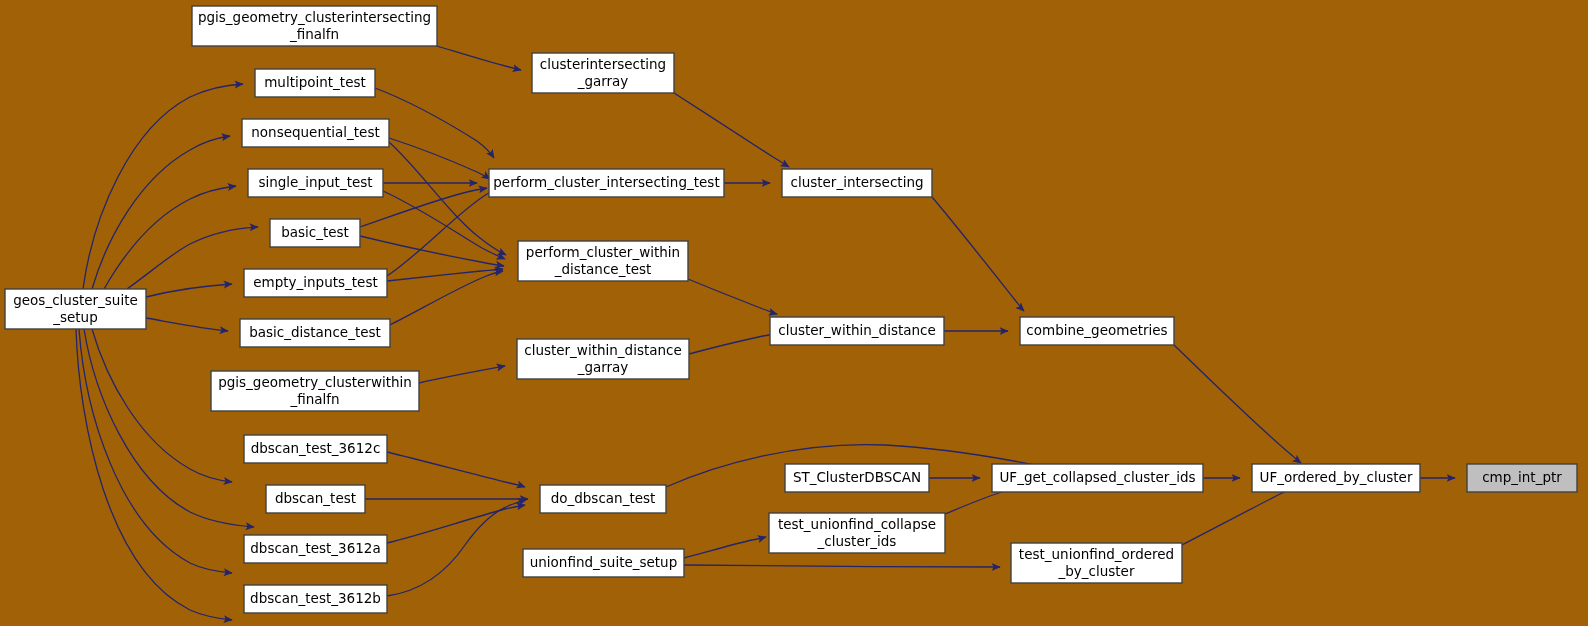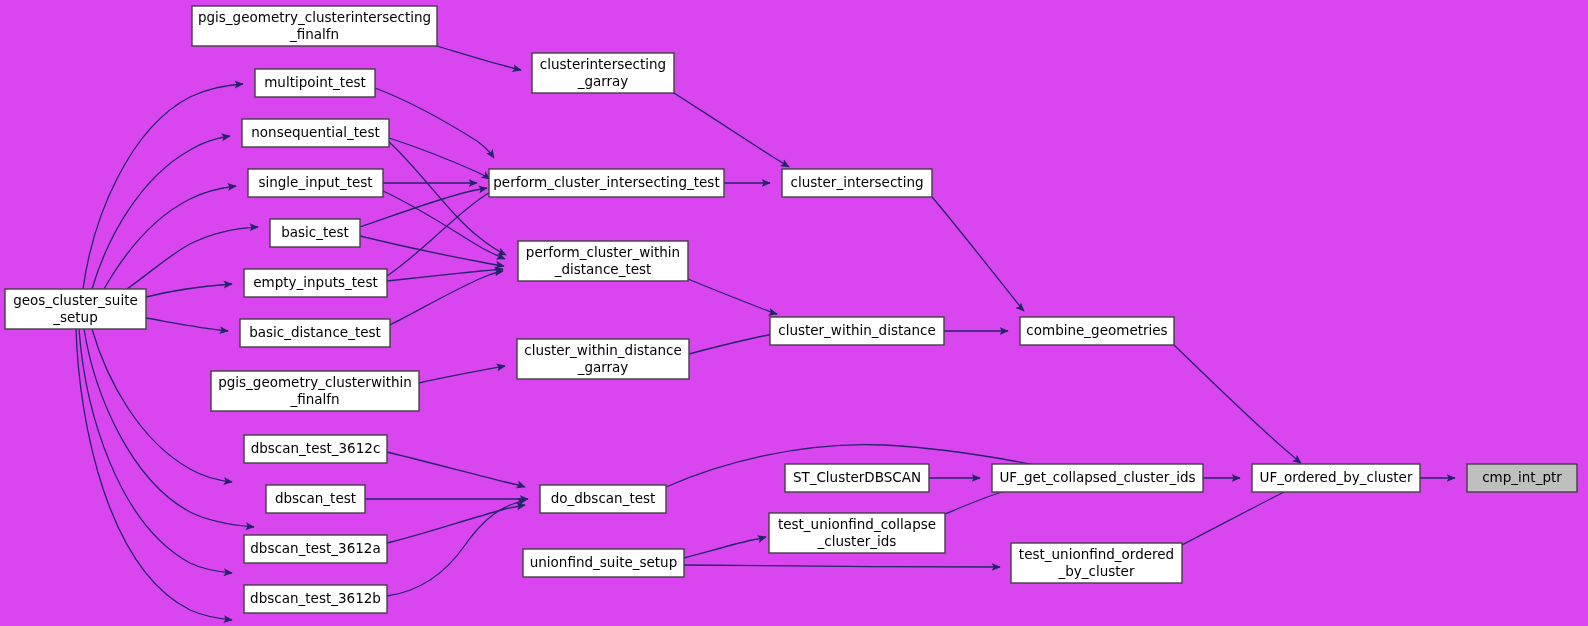--- a/index.html
+++ b/index.html
@@ -8,21 +8,21 @@
   svg{display:block;}
   .node-box{fill:#ffffff;stroke:#404040;stroke-width:1.4;}
   .node-box.highlight{fill:#bfbfbf;}
   .node-label{font-family:"DejaVu Sans", sans-serif;font-size:13.5px;fill:#000000;text-anchor:middle;dominant-baseline:middle;}
   .edge{fill:none;stroke:#24246b;stroke-width:1.3;}
   .arrowhead{fill:#24246b;stroke:none;}
 </style>
 </head>
 <body>
 
-<div id="graph-root" style="background: #d946ef;">
+<div id="graph-root" style="background: #a16207;">
   <svg id="graph-svg" width="1588" height="626" viewBox="0 0 1588 626" xmlns="http://www.w3.org/2000/svg">
     <defs>
       <marker id="arrow" viewBox="0 0 10 10" refX="9.2" refY="5" markerWidth="7" markerHeight="7" orient="auto-start-reverse">
         <path class="arrowhead" d="M 0 0.6 L 10 5 L 0 9.4 L 2.2 5 Z"></path>
       </marker>
     </defs>
     <g id="edge-layer">
         <path class="edge" d="M437,46 C470,56 495,64 521,70" marker-end="url(#arrow)" stroke="#24246b"></path>
         <path class="edge" d="M83,289 C93,216 130,128 190,97 C209,88 225,85 243,84" marker-end="url(#arrow)" stroke="#24246b"></path>
         <path class="edge" d="M92,289 C107,238 140,178 190,150 C203,142 216,138 230,136" marker-end="url(#arrow)" stroke="#24246b"></path>

